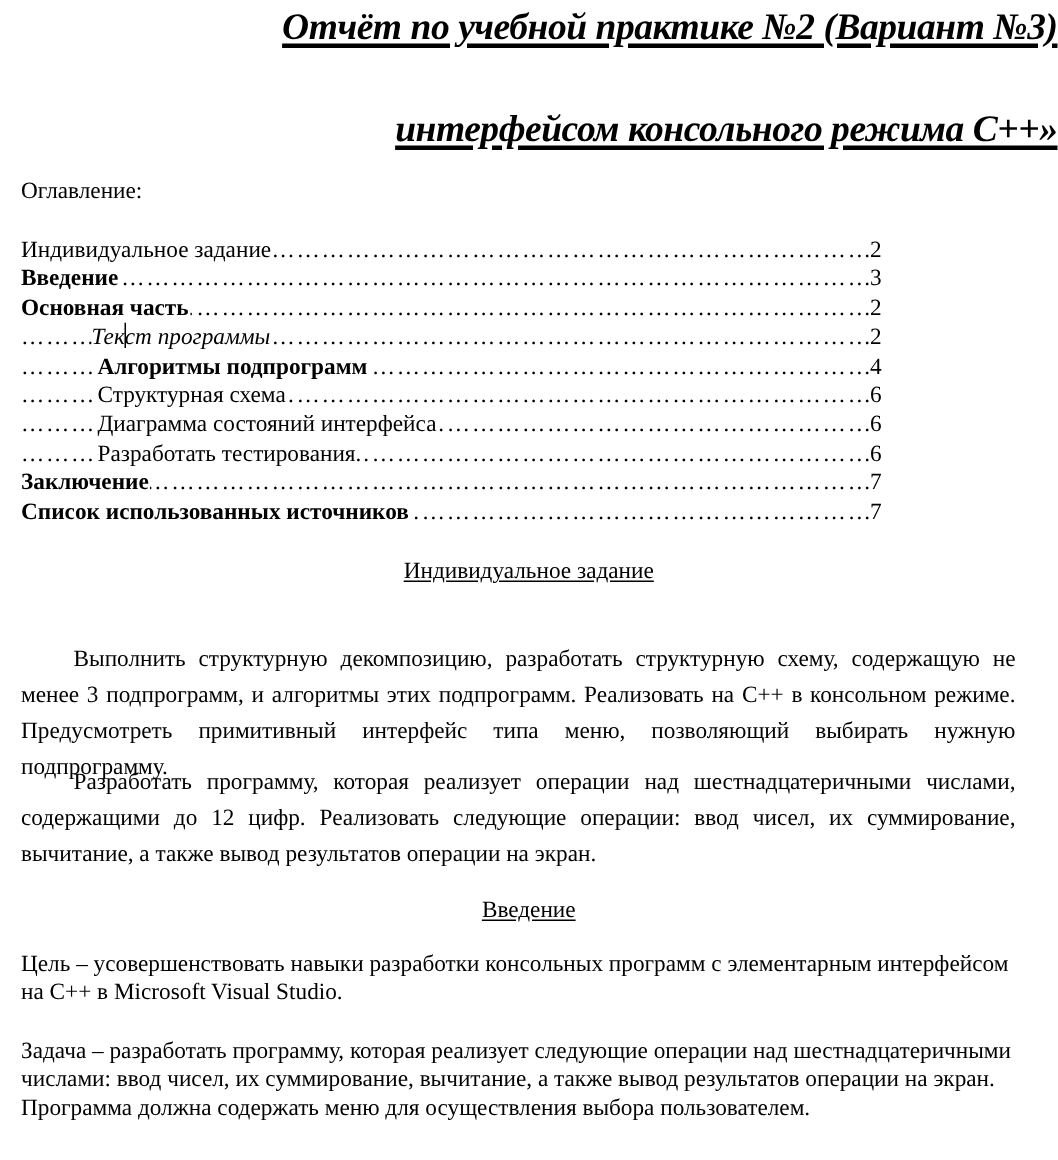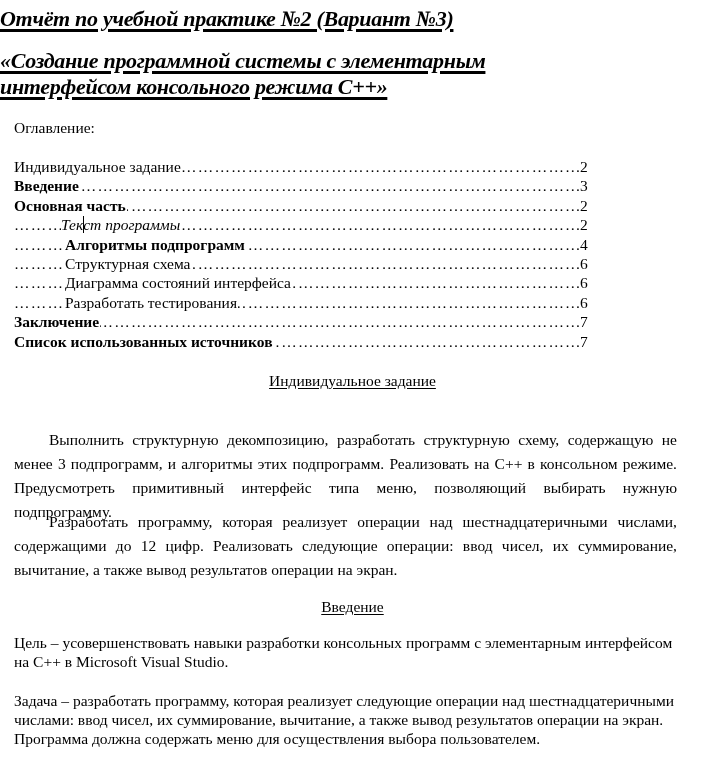--- a/index.html
+++ b/index.html
@@ -19,24 +19,24 @@
       position: absolute;
       left: 0;
       top: 0;
       width: 705px;
       height: 773px;
     }
     .title {
       position: absolute;
       left: 0;
       width: 705px;
-      text-align: left;
+      text-align: right;
       font-weight: bold;
       font-style: italic;
-      font-size: 22px;
+      font-size: 25px;
       line-height: 26px;
       text-decoration: underline;
       text-decoration-thickness: 3px;
       text-underline-offset: 3px;
       letter-spacing: -0.3px;
     }
     .title-1 { top: 6px; }
     .title-2 { top: 48px; }
     .title-3 { top: 74px; }
 
@@ -122,21 +122,20 @@
       line-height: 19px;
       width: 660px;
     }
   </style>
 </head>
 <body>
 
 <div class="page">
 
   <div class="title title-1">Отчёт по учебной практике №2 (Вариант №3)</div>
-  <div class="title title-2">«Создание программной системы с элементарным</div>
   <div class="title title-3">интерфейсом консольного режима С++»</div>
 
   <div class="toc-caption">Оглавление:</div>
 
   <div class="toc">
     <div class="toc-row">
       <span class="leader">……………………………………………………………………………………………………………………………………………………</span>
       <span class="label">Индивидуальное задание</span>
       <span class="page-num">2</span>
     </div>

